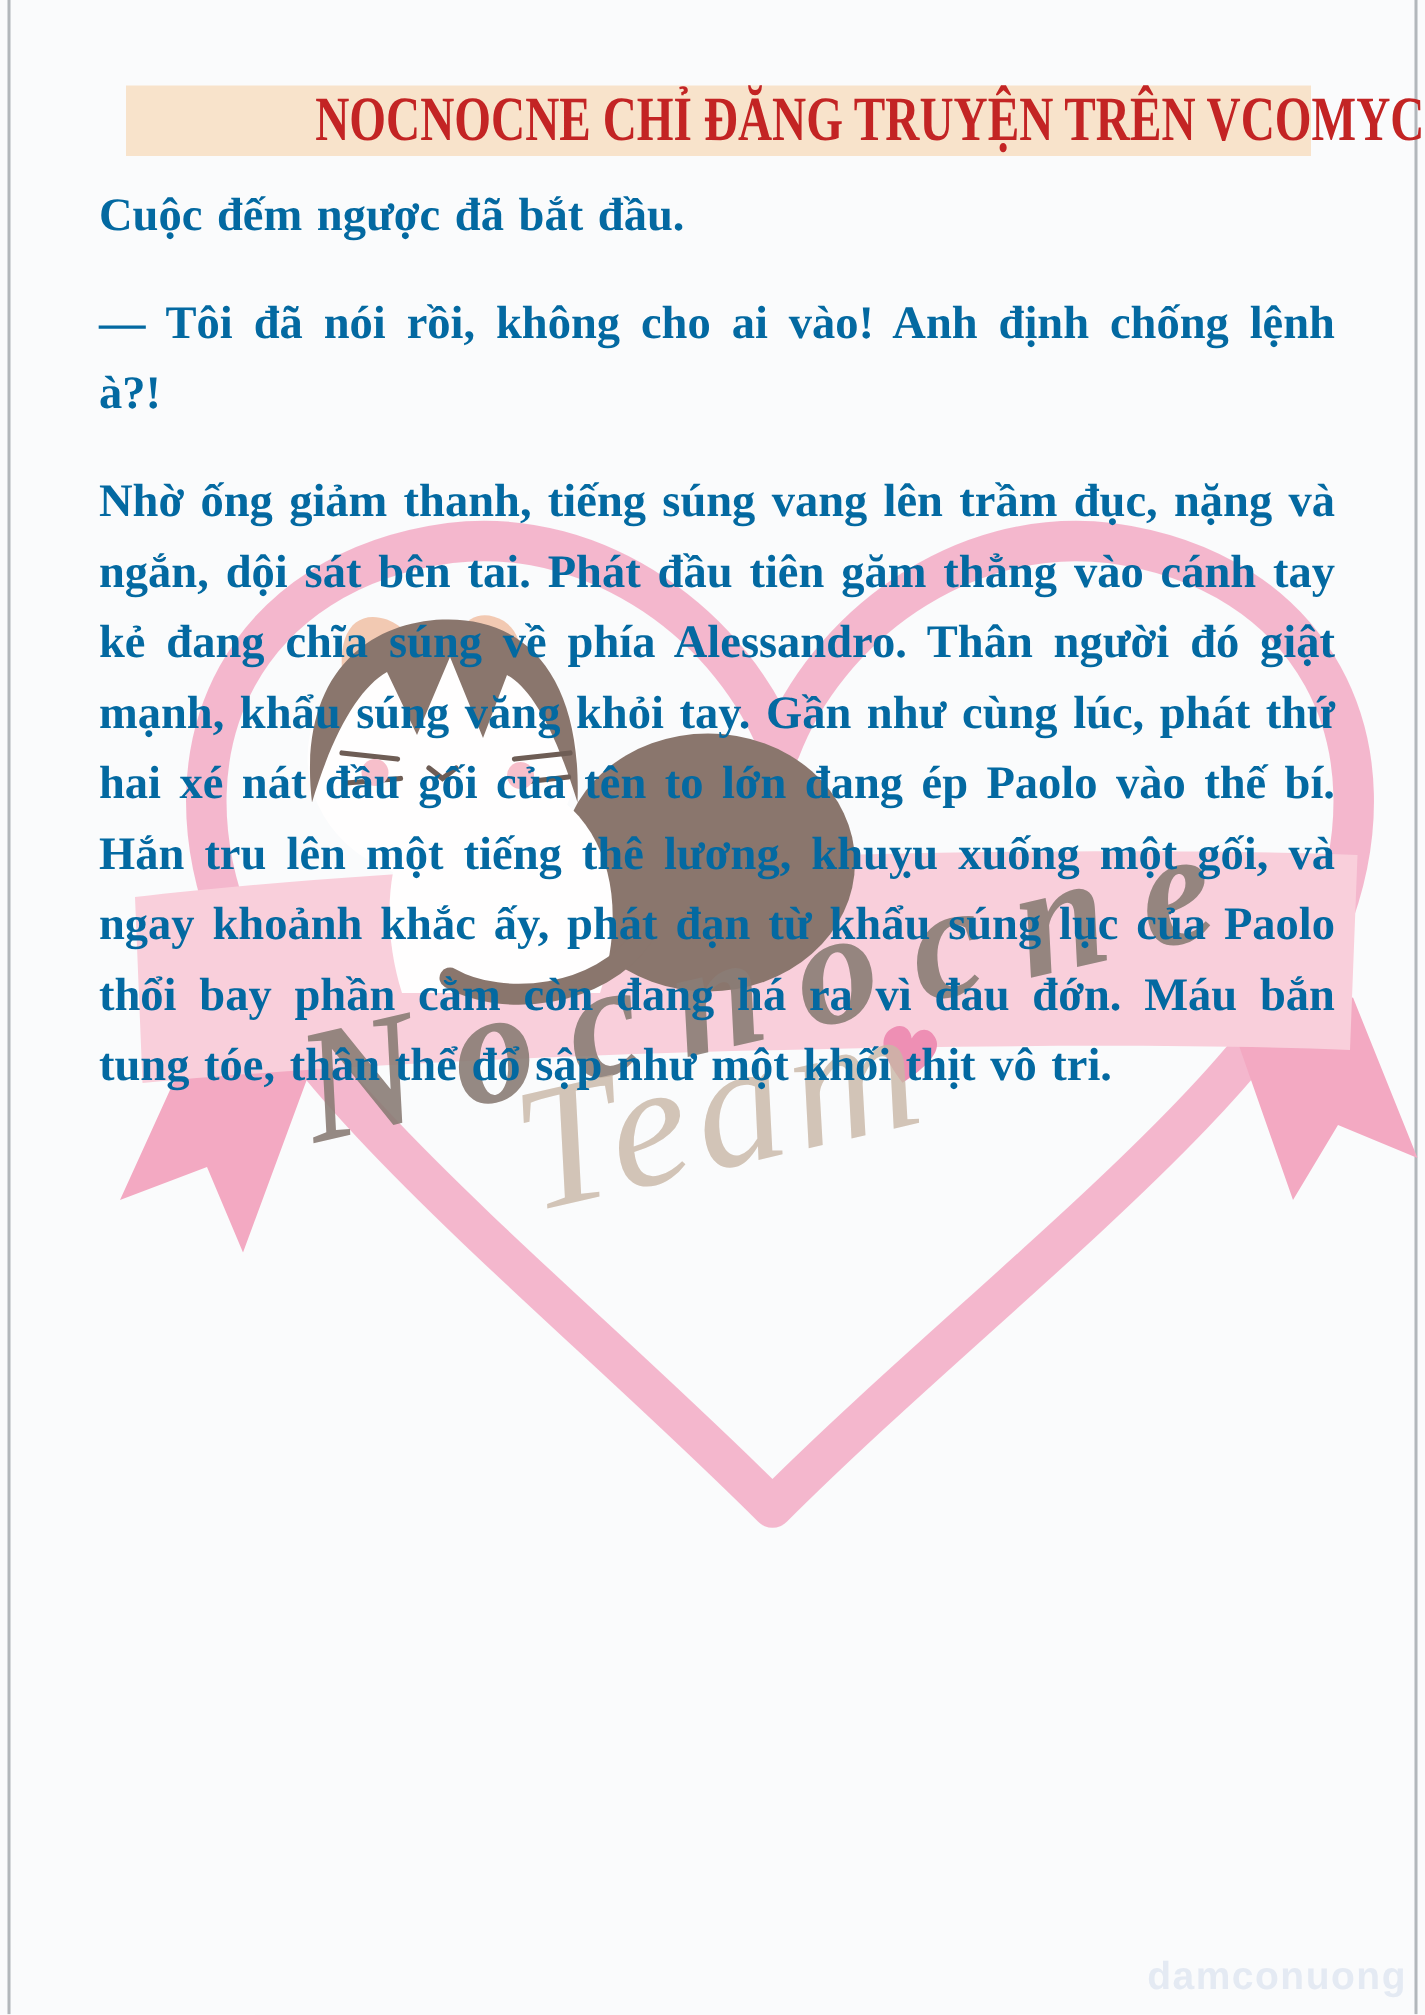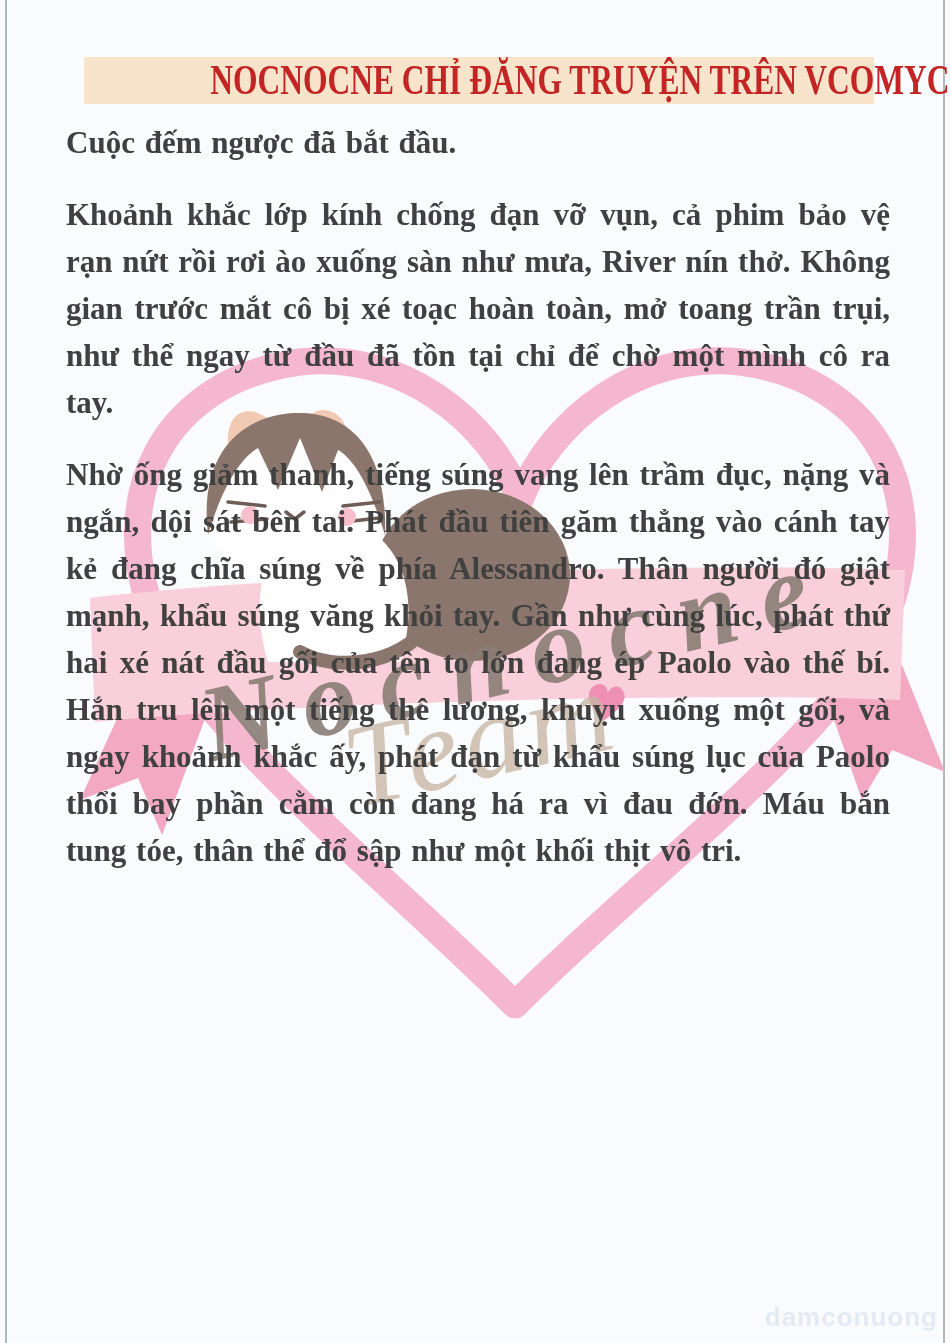--- a/index.html
+++ b/index.html
@@ -28,21 +28,21 @@
     overflow:visible;
   }
   .header-banner .header-text{
     display:inline-block;
     font-size:42px;font-weight:bold;color:#c32424;
     transform:scaleX(.75);transform-origin:center;
     letter-spacing:0px;
   }
   .body-text p{
     margin:0 0 25px 0;
-    font-size:31px;font-weight:bold;color:#404040;
+    font-size:31px;font-weight:bold;color:#0369a1;
     line-height:47px;
     text-align:justify;
     word-spacing:2px;
   }
   .footer-logo{
     position:absolute;left:14px;bottom:6px;z-index:3;
     color:#8e9cd2;font-style:italic;font-weight:bold;
     font-family:"Liberation Serif",serif;
     letter-spacing:1px;line-height:1;
   }
@@ -102,19 +102,19 @@
 
     <text x="0" y="0" transform="translate(355 808) rotate(-13)" font-family="Liberation Serif, serif" font-size="118" font-style="italic" fill="#c9b7a6" opacity="0.8" textLength="270">Team</text>
   </svg>
 
   <div class="content">
     <div class="header-banner">
       <span class="header-text">NOCNOCNE CHỈ ĐĂNG TRUYỆN TRÊN VCOMYCS</span>
     </div>
     <div class="body-text">
       <p>Cuộc đếm ngược đã bắt đầu.</p>
-      <p>Khoảnh khắc lớp kính chống đạn vỡ vụn, cả phim bảo vệ rạn nứt rồi rơi ào xuống sàn như mưa, River nín thở. Không gian trước mắt cô bị xé toạc hoàn toàn, mở toang trần trụi, như thể ngay từ đầu đã tồn tại chỉ để chờ một mình cô ra tay.</p>
+      <p>— Tôi đã nói rồi, không cho ai vào! Anh định chống lệnh à?!</p>
       <p>Nhờ ống giảm thanh, tiếng súng vang lên trầm đục, nặng và ngắn, dội sát bên tai. Phát đầu tiên găm thẳng vào cánh tay kẻ đang chĩa súng về phía Alessandro. Thân người đó giật mạnh, khẩu súng văng khỏi tay. Gần như cùng lúc, phát thứ hai xé nát đầu gối của tên to lớn đang ép Paolo vào thế bí. Hắn tru lên một tiếng thê lương, khuỵu xuống một gối, và ngay khoảnh khắc ấy, phát đạn từ khẩu súng lục của Paolo thổi bay phần cằm còn đang há ra vì đau đớn. Máu bắn tung tóe, thân thể đổ sập như một khối thịt vô tri.</p>
     </div>
   </div>
 
   <div class="footer-credit">damconuong</div>
 </div>
 
 </body></html>

